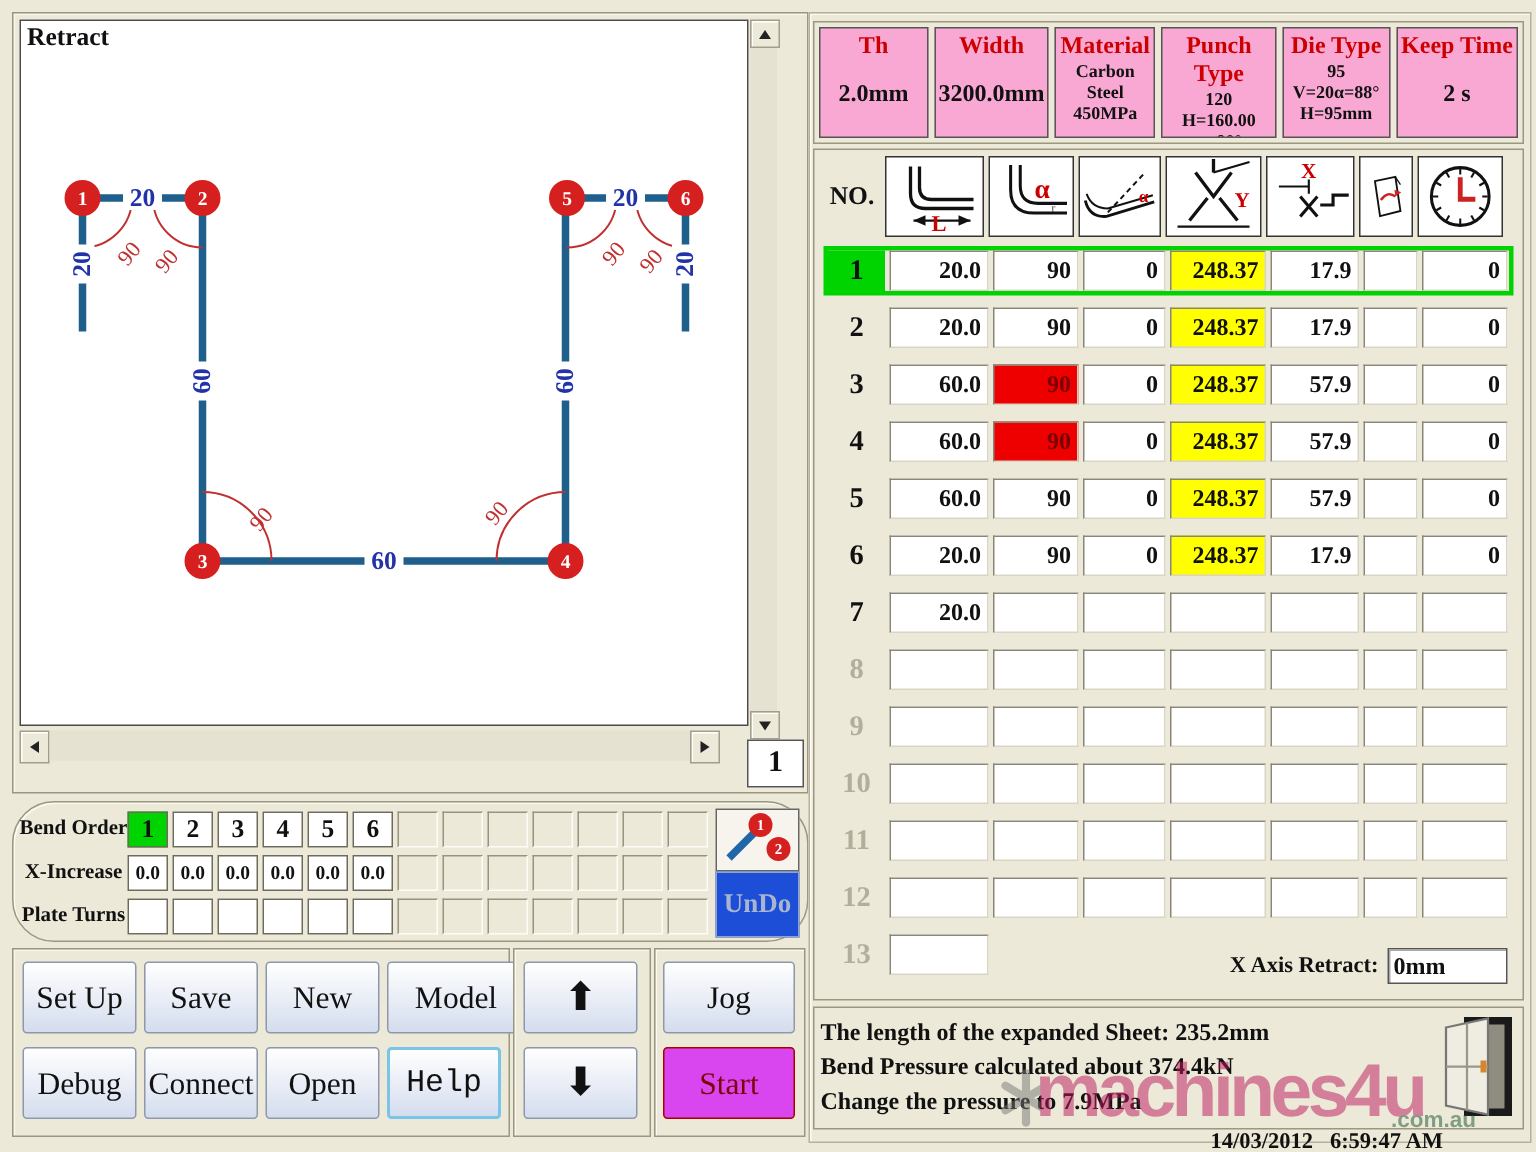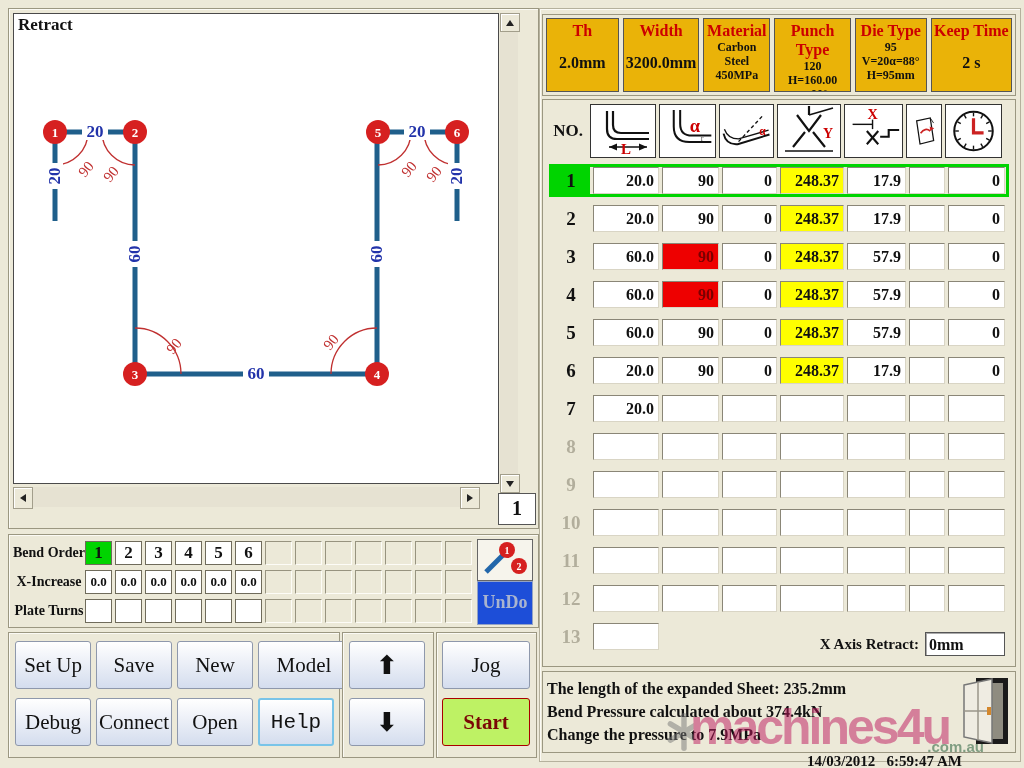--- a/index.html
+++ b/index.html
@@ -17,47 +17,47 @@
   .sbtn{width:18px;height:17px;background:#ece9d8;border:1px solid #a29e8b;box-shadow:inset 1px 1px 0 #fff;display:flex;align-items:center;justify-content:center;flex:none;cursor:pointer;}
   #hscroll .sbtn{height:20px;}
   .tri{width:0;height:0;border:4px solid transparent;}
   .tri.up{border-bottom:6px solid #222;margin-top:-4px;}
   .tri.down{border-top:6px solid #222;margin-bottom:-4px;}
   .tri.left{border-right:6px solid #222;margin-left:-4px;}
   .tri.right{border-left:6px solid #222;margin-right:-4px;}
   #page-box{position:absolute;left:489px;top:484px;width:36px;height:30px;background:#fff;border:1px solid #555;font-weight:bold;font-size:20px;text-align:center;line-height:29px;}
 
   
-  #bend-panel{left:8px;top:534px;width:529px;height:92px;}
+  #bend-panel{left:8px;top:534px;width:529px;height:92px;border-radius:28px;}
   .bo-row{position:absolute;left:4px;display:flex;align-items:center;height:26px;}
   .bo-label{width:72px;font-weight:bold;font-size:14px;text-align:center;flex:none;}
   .bo-cell{width:27px;height:24px;margin-right:3px;flex:none;background:#fff;border:1px solid #6f6b5b;text-align:center;font-weight:bold;box-sizing:border-box;}
   .bo-cell.num{font-size:17px;line-height:22px;}
   .bo-cell.val{font-size:13px;line-height:22px;}
   .bo-cell.green{background:#00d400;}
   .bo-cell.ghost{background:transparent;border-color:#97937f #fdfcf7 #fdfcf7 #97937f;}
   #bend-icon-btn{position:absolute;right:5px;top:4px;width:54px;height:40px;background:#f6f4ec;border:1px solid #666;cursor:pointer;}
   #undo-btn{position:absolute;right:5px;top:46px;width:54px;height:42px;background:#1d4ed8;border:1px solid #93a2c4;color:#a9b4cf;font-weight:bold;font-size:18px;text-align:center;line-height:40px;cursor:pointer;}
 
   
   #btn-group-1{left:8px;top:632px;width:330px;height:124px;}
   #btn-group-2{left:342px;top:632px;width:90px;height:124px;}
   #btn-group-3{left:436px;top:632px;width:99px;height:124px;}
   .btn{position:absolute;height:48px;border:1px solid #8e98ac;border-radius:3px;
        background:linear-gradient(#ffffff,#eef1f8 40%,#d4ddee);
        font-family:"Liberation Serif",serif;font-size:21px;color:#111;
        display:flex;align-items:center;justify-content:center;cursor:pointer;box-sizing:border-box;}
   .btn.help{border:2px solid #79c4e8;}
-  .btn.start{background:#bef264;color:#7a0606;font-weight:bold;border-color:#aa0000;}
+  .btn.start{background:#d946ef;color:#7a0606;font-weight:normal;border-color:#aa0000;}
   .btn.arrow{font-family:"DejaVu Sans",sans-serif;font-size:26px;font-weight:bold;}
 
   
   #right-panel{left:539px;top:8px;width:480px;height:752px;border-color:#b5b19d;}
   #header-info{position:absolute;left:2px;top:5px;width:474px;height:82px;border:1px solid #9b9781;padding:3px;box-sizing:border-box;display:flex;gap:4px;background:#ece9d8;}
-  .hi-cell{background:#eab308;border:1px solid #555;text-align:center;overflow:hidden;}
+  .hi-cell{background:#f9a8d4;border:1px solid #555;text-align:center;overflow:hidden;}
   .hi-title{color:#cc0000;font-weight:bold;font-size:16px;line-height:19px;margin-top:2px;}
   .hi-single{font-weight:bold;font-size:16px;margin-top:14px;}
   .hi-line{font-weight:bold;font-size:12px;line-height:14px;}
 
   #table-panel{position:absolute;left:2px;top:90px;width:474px;height:568px;border:1px solid #9b9781;padding:4px 6px;box-sizing:border-box;background:#ece9d8;}
   #table-header{display:grid;gap:3px;height:54px;margin-bottom:6px;}
   .th-no{font-weight:bold;font-size:17px;display:flex;align-items:center;justify-content:center;}
   .th-icon{background:#fff;border:1px solid #333;display:flex;align-items:center;justify-content:center;}
   .th-icon svg{width:100%;height:50px;}
   .trow{display:grid;gap:3px;height:33px;margin-bottom:5px;border:3px solid transparent;align-items:center;box-sizing:border-box;}

